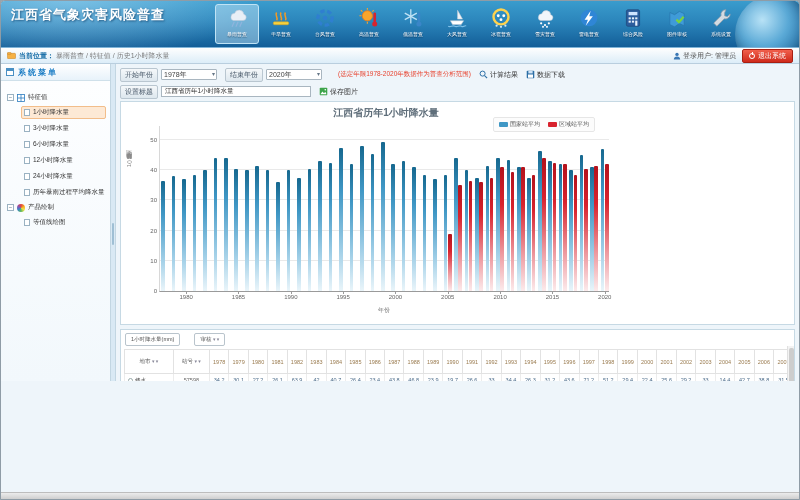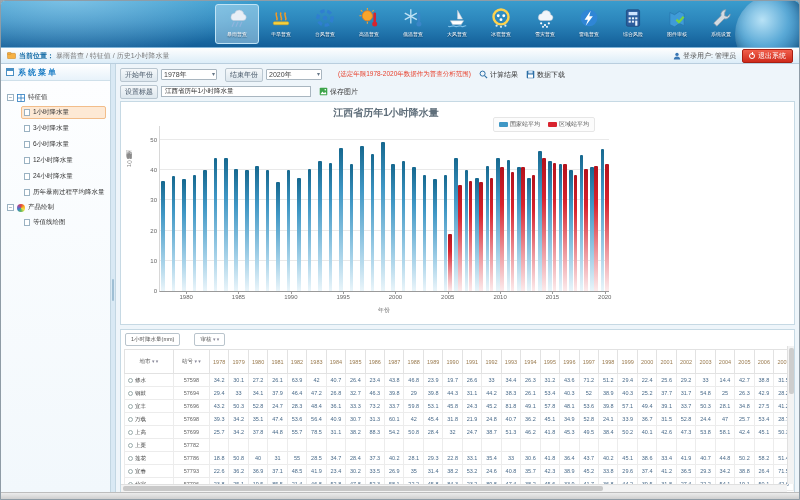--- a/index.html
+++ b/index.html
@@ -30,21 +30,21 @@
   .crumb-icon{width:9px;height:8px;margin-right:3px;display:inline-block;}
   .crumb-prefix{color:#1a6fa8;font-weight:bold;margin-right:2px;}
   .crumb-path{color:#777;}
   .user-icon{width:8px;height:8px;margin-right:2px;display:inline-block;}
   .login-text{color:#555;margin-right:6px;}
   .logout-btn{display:flex;align-items:center;background:linear-gradient(180deg,#f0604c,#cf2a1b);color:#fff;
               border:1px solid #a81f12;border-radius:2px;font-size:7px;padding:1px 6px;cursor:pointer;}
   .power-icon{width:6px;height:6px;border:1px solid #fff;border-radius:50%;margin-right:3px;position:relative;display:inline-block;}
   .power-icon::after{content:"";position:absolute;left:2px;top:-2px;width:1px;height:3px;background:#fff;}
   
-  .bodyrow{display:flex;height:429px;}
+  .bodyrow{display:flex;height:317px;}
   .sidebar{width:110px;background:#fdfefe;border-right:1px solid #c2d6e2;display:flex;flex-direction:column;}
   .sidebar-header{height:17px;background:linear-gradient(180deg,#ffffff,#e7f2fa);border-bottom:1px solid #cfe0ea;
                   display:flex;align-items:center;padding:0 5px;font-size:8px;font-weight:bold;color:#1a7cc4;letter-spacing:2px;}
   .win-icon{width:8px;height:8px;border:1px solid #4a90c4;margin-right:4px;position:relative;background:#fff;}
   .win-icon::before{content:"";position:absolute;left:0;top:0;right:0;height:2px;background:#4a90c4;}
   .tree{padding:8px 4px;font-size:6.5px;color:#333;flex:1;background:linear-gradient(180deg,#fdfeff 0%,#f2f8fc 100%);}
   .tree-root{display:flex;align-items:center;margin:4px 2px;cursor:pointer;}
   .expand-box{width:7px;height:7px;border:1px solid #9ab2c2;background:#fff;font-size:6px;line-height:5px;text-align:center;
               color:#567;margin-right:3px;flex:none;}
   .node-icon{width:8px;height:8px;margin-right:3px;flex:none;}
@@ -105,20 +105,21 @@
   
   .statusstrip{position:absolute;left:0;right:0;bottom:0;height:7px;background:linear-gradient(180deg,#ececec,#cfcfcf);border-top:1px solid #bdbdbd;}
 </style>
 </head>
 <body>
 
 <div class="window">
 
   <div class="header">
     <div class="title-block">
+      <div class="title1">江西省气象灾害风险普查</div>
     </div>
     <div class="globe"></div>
     <div class="toolbar" id="toolbar">
         <div class="tb-item selected">
           <span class="tb-icon">
             <svg viewBox="0 0 20 20">
               <path d="M4.5 9.2a3.6 3.6 0 013.4-3.6 4.3 4.3 0 018.3 1 2.9 2.9 0 01-.8 5.7H6.8a2.8 2.8 0 01-2.3-3.1z" fill="#e9eff6" stroke="#b8c6d8" stroke-width="0.5"></path>
               <path d="M7.5 13.5l-2 4.5M11 13.5l-2 4.5M14.5 13.5l-2 4.5" stroke="#8fb4dd" stroke-width="1.1" fill="none"></path>
             </svg>
           </span>

